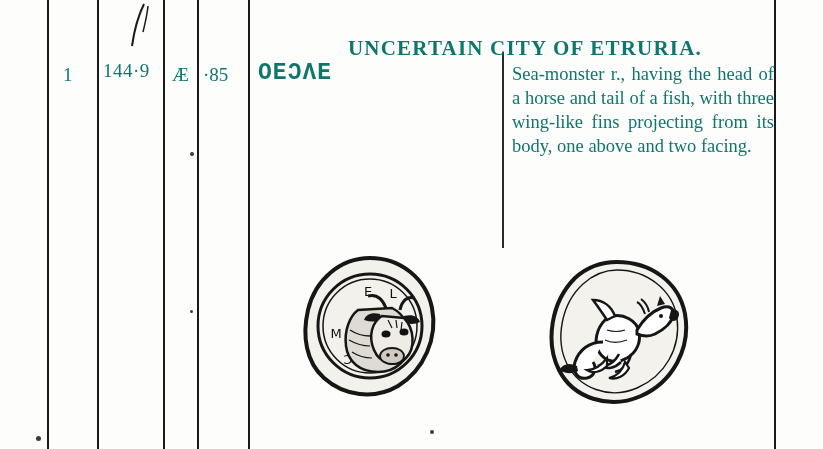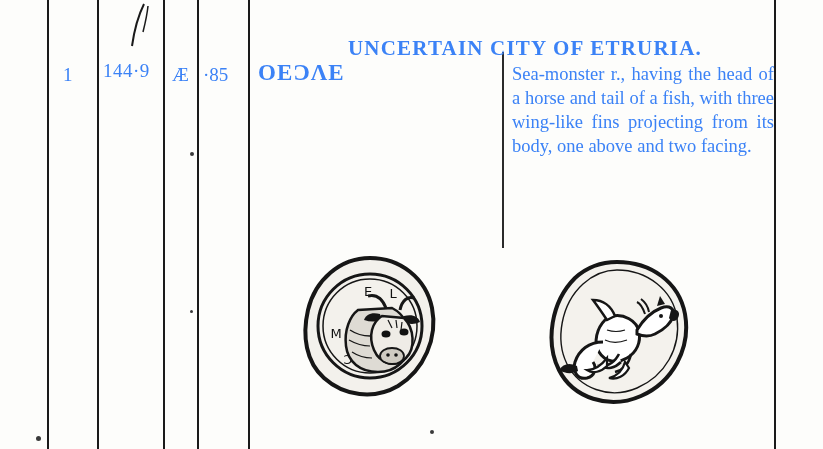--- a/index.html
+++ b/index.html
@@ -7,21 +7,21 @@
     padding: 0;
     background: #ffffff;
   }
   #page {
     position: relative;
     width: 823px;
     height: 449px;
     background: #fdfdfb;
     overflow: hidden;
     font-family: "Liberation Serif", serif;
-    color: #3b82f6;
+    color: #0f766e;
   }
 
   
   .vrule {
     position: absolute;
     top: 0;
     width: 2px;
     background: #1a1a1a;
   }
   .vrule.short {
@@ -66,21 +66,21 @@
     font-size: 19px;
   }
 
   .legend {
     position: absolute;
     left: 258px;
     top: 60px;
     font-size: 23px;
     font-weight: bold;
     letter-spacing: 1px;
-    font-family: Liberation Serif, serif;
+    font-family: Liberation Mono, monospace;
   }
 
   .desc {
     position: absolute;
     font-size: 18.5px;
     line-height: 24px;
     text-align: justify;
     text-justify: inter-word;
   }
   .desc-obverse {

